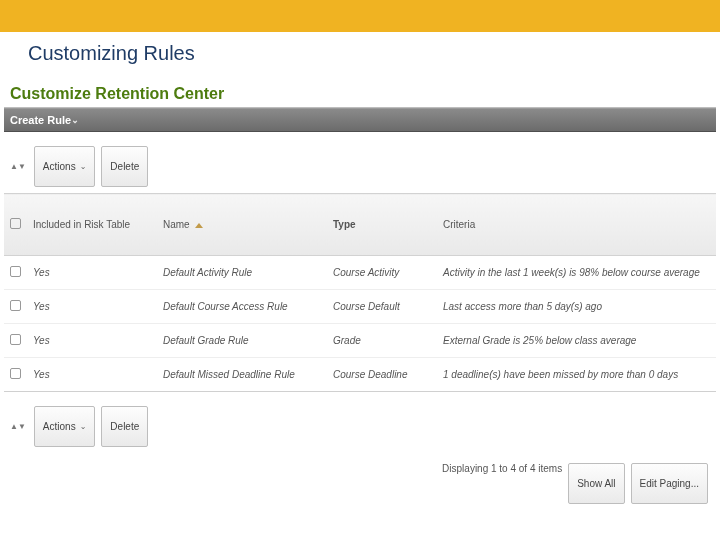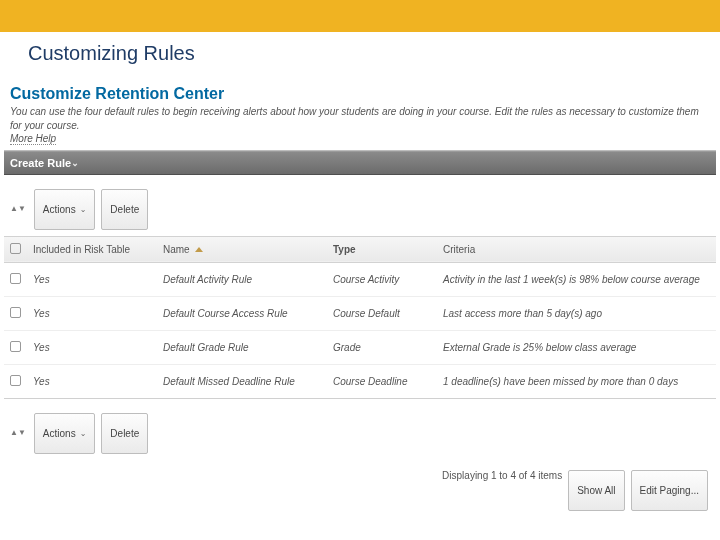--- a/index.html
+++ b/index.html
@@ -19,21 +19,21 @@
     font-size: 20px;
     font-weight: 400;
     padding: 10px 28px 14px 28px;
   }
   .panel {
     padding: 0 4px;
   }
   .panel-title {
     font-size: 16px;
     font-weight: 700;
-    color: #0369a1;
+    color: #4d7c0f;
     padding: 6px 6px 2px 6px;
   }
   .panel-desc {
     font-size: 10px;
     font-style: italic;
     color: #555;
     padding: 0 6px 2px 6px;
     line-height: 1.35;
   }
   .panel-desc .more-help {
@@ -104,21 +104,21 @@
     border-collapse: collapse;
     font-size: 10px;
   }
   table.rules thead th {
     background: linear-gradient(#f6f6f6, #e9e9e9);
     border-top: 1px solid #d2d2d2;
     border-bottom: 1px solid #d2d2d2;
     color: #555;
     font-weight: 400;
     text-align: left;
-    padding: 6px 6px;
+    padding: 24px 6px;
   }
   table.rules thead th:first-child { width: 22px; }
   table.rules thead th:nth-child(2) { width: 130px; }
   table.rules thead th:nth-child(3) { width: 170px; }
   table.rules thead th:nth-child(4) { width: 110px; font-weight: bold; }
   table.rules tbody td {
     padding: 10px 6px;
     color: #555;
     border-bottom: 1px solid #eee;
     vertical-align: middle;
@@ -151,25 +151,20 @@
 </style>
 </head>
 <body>
 
 <div class="gold-bar"></div>
 
 <h1 class="slide-title">Customizing Rules</h1>
 
 <div class="panel">
   <div class="panel-title">Customize Retention Center</div>
-  <div class="panel-desc">
-    <span>You can use the four default rules to begin receiving alerts about how your students are doing in your course. Edit the rules as necessary to customize them for your course.</span>
-    <br>
-    <span class="more-help">More Help</span>
-  </div>
   <hr class="rule-divider">
 
   <div class="create-bar">
     <div class="create-link">
       <span>Create Rule</span>
       <span class="chev">⌄</span>
     </div>
   </div>
 
   <div class="toolbar">

